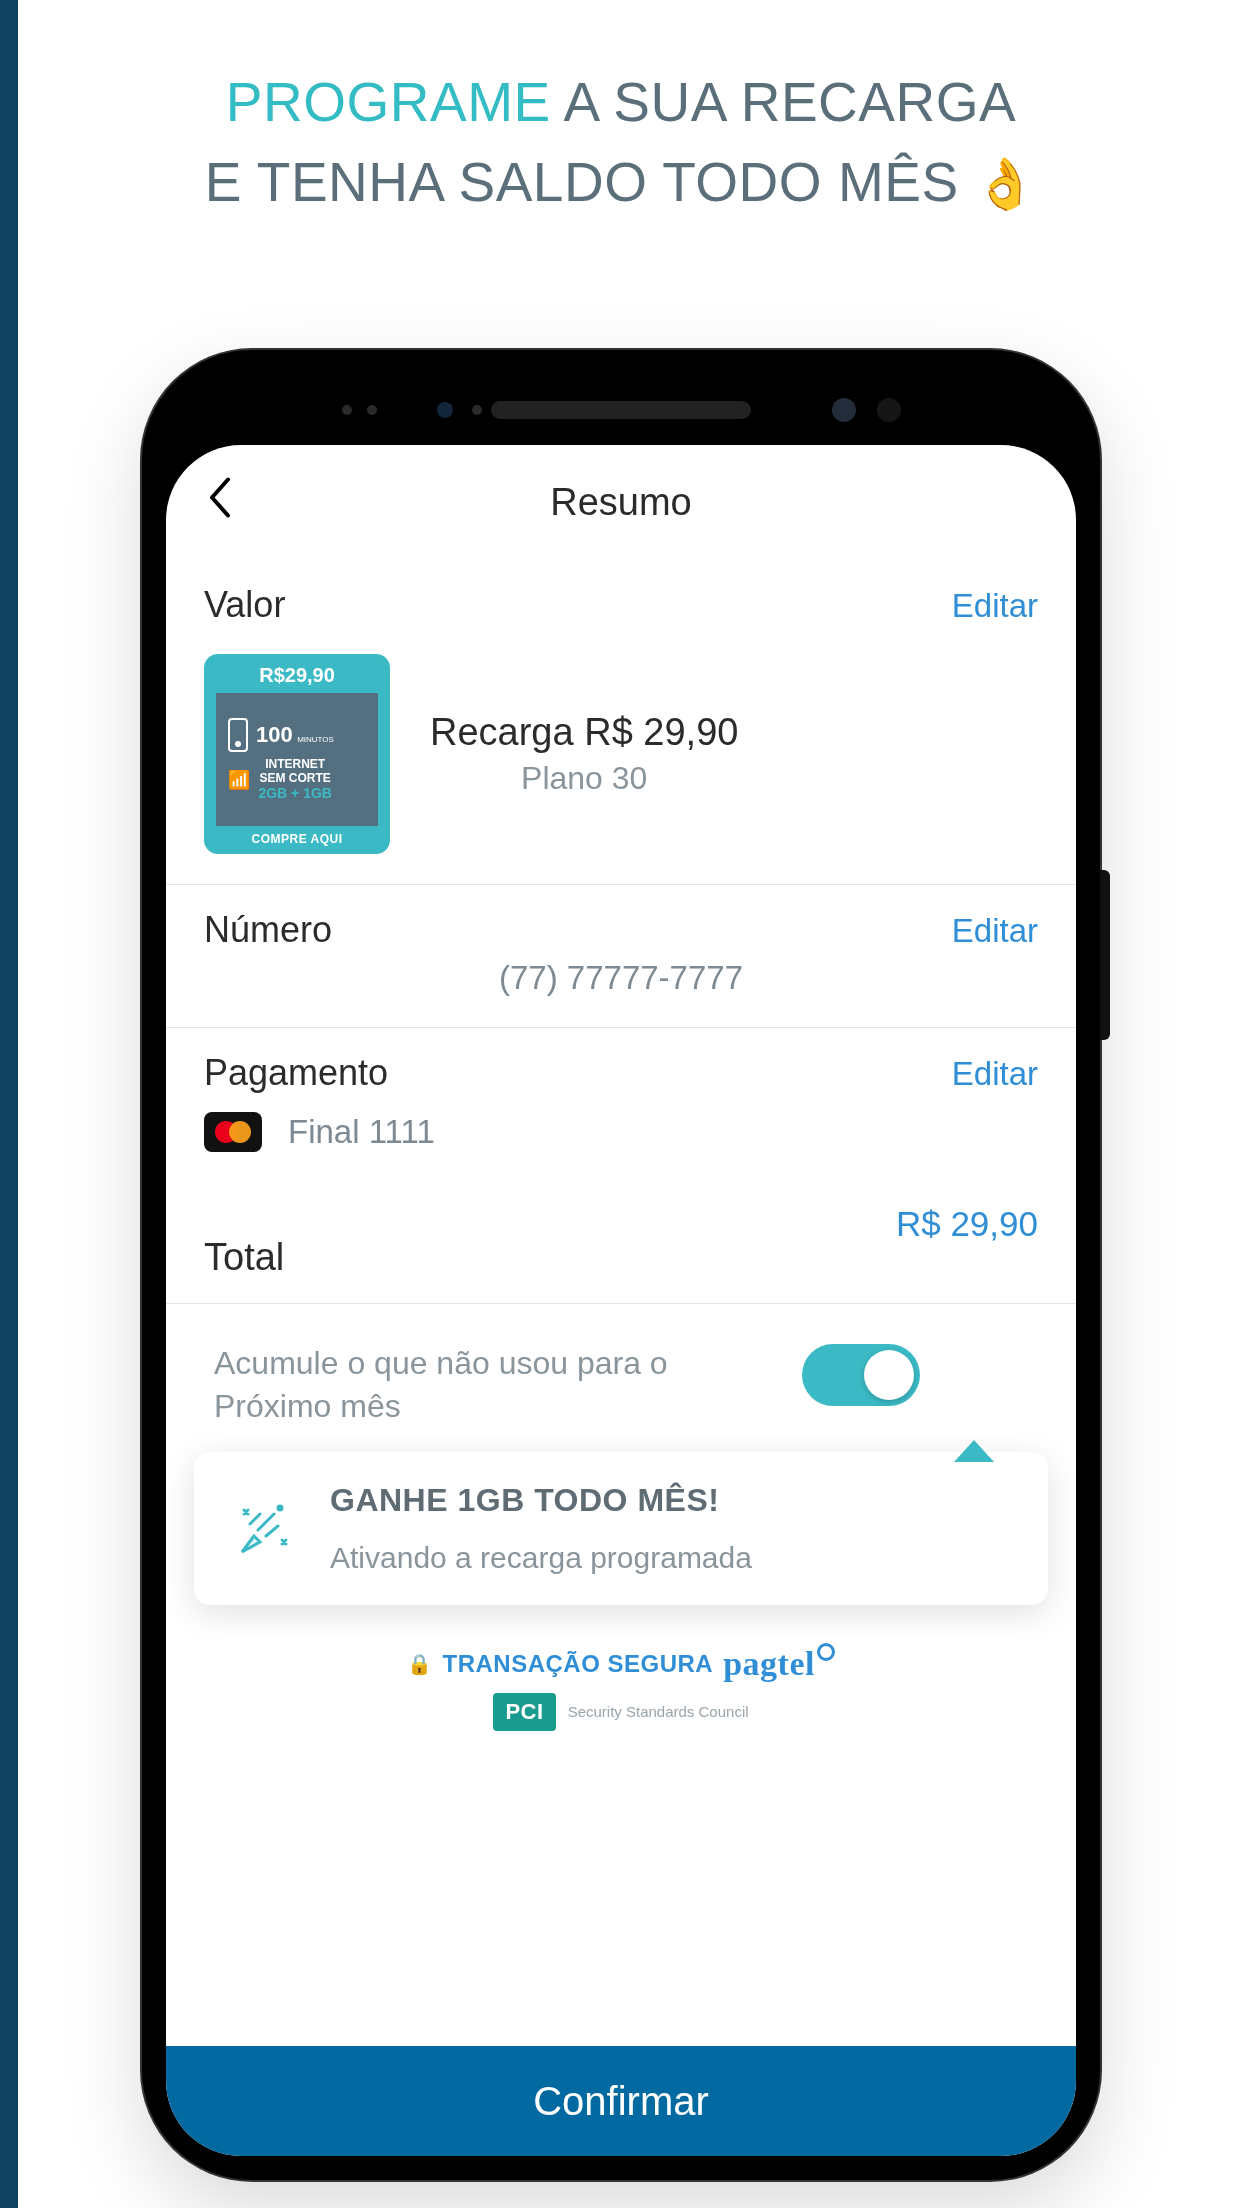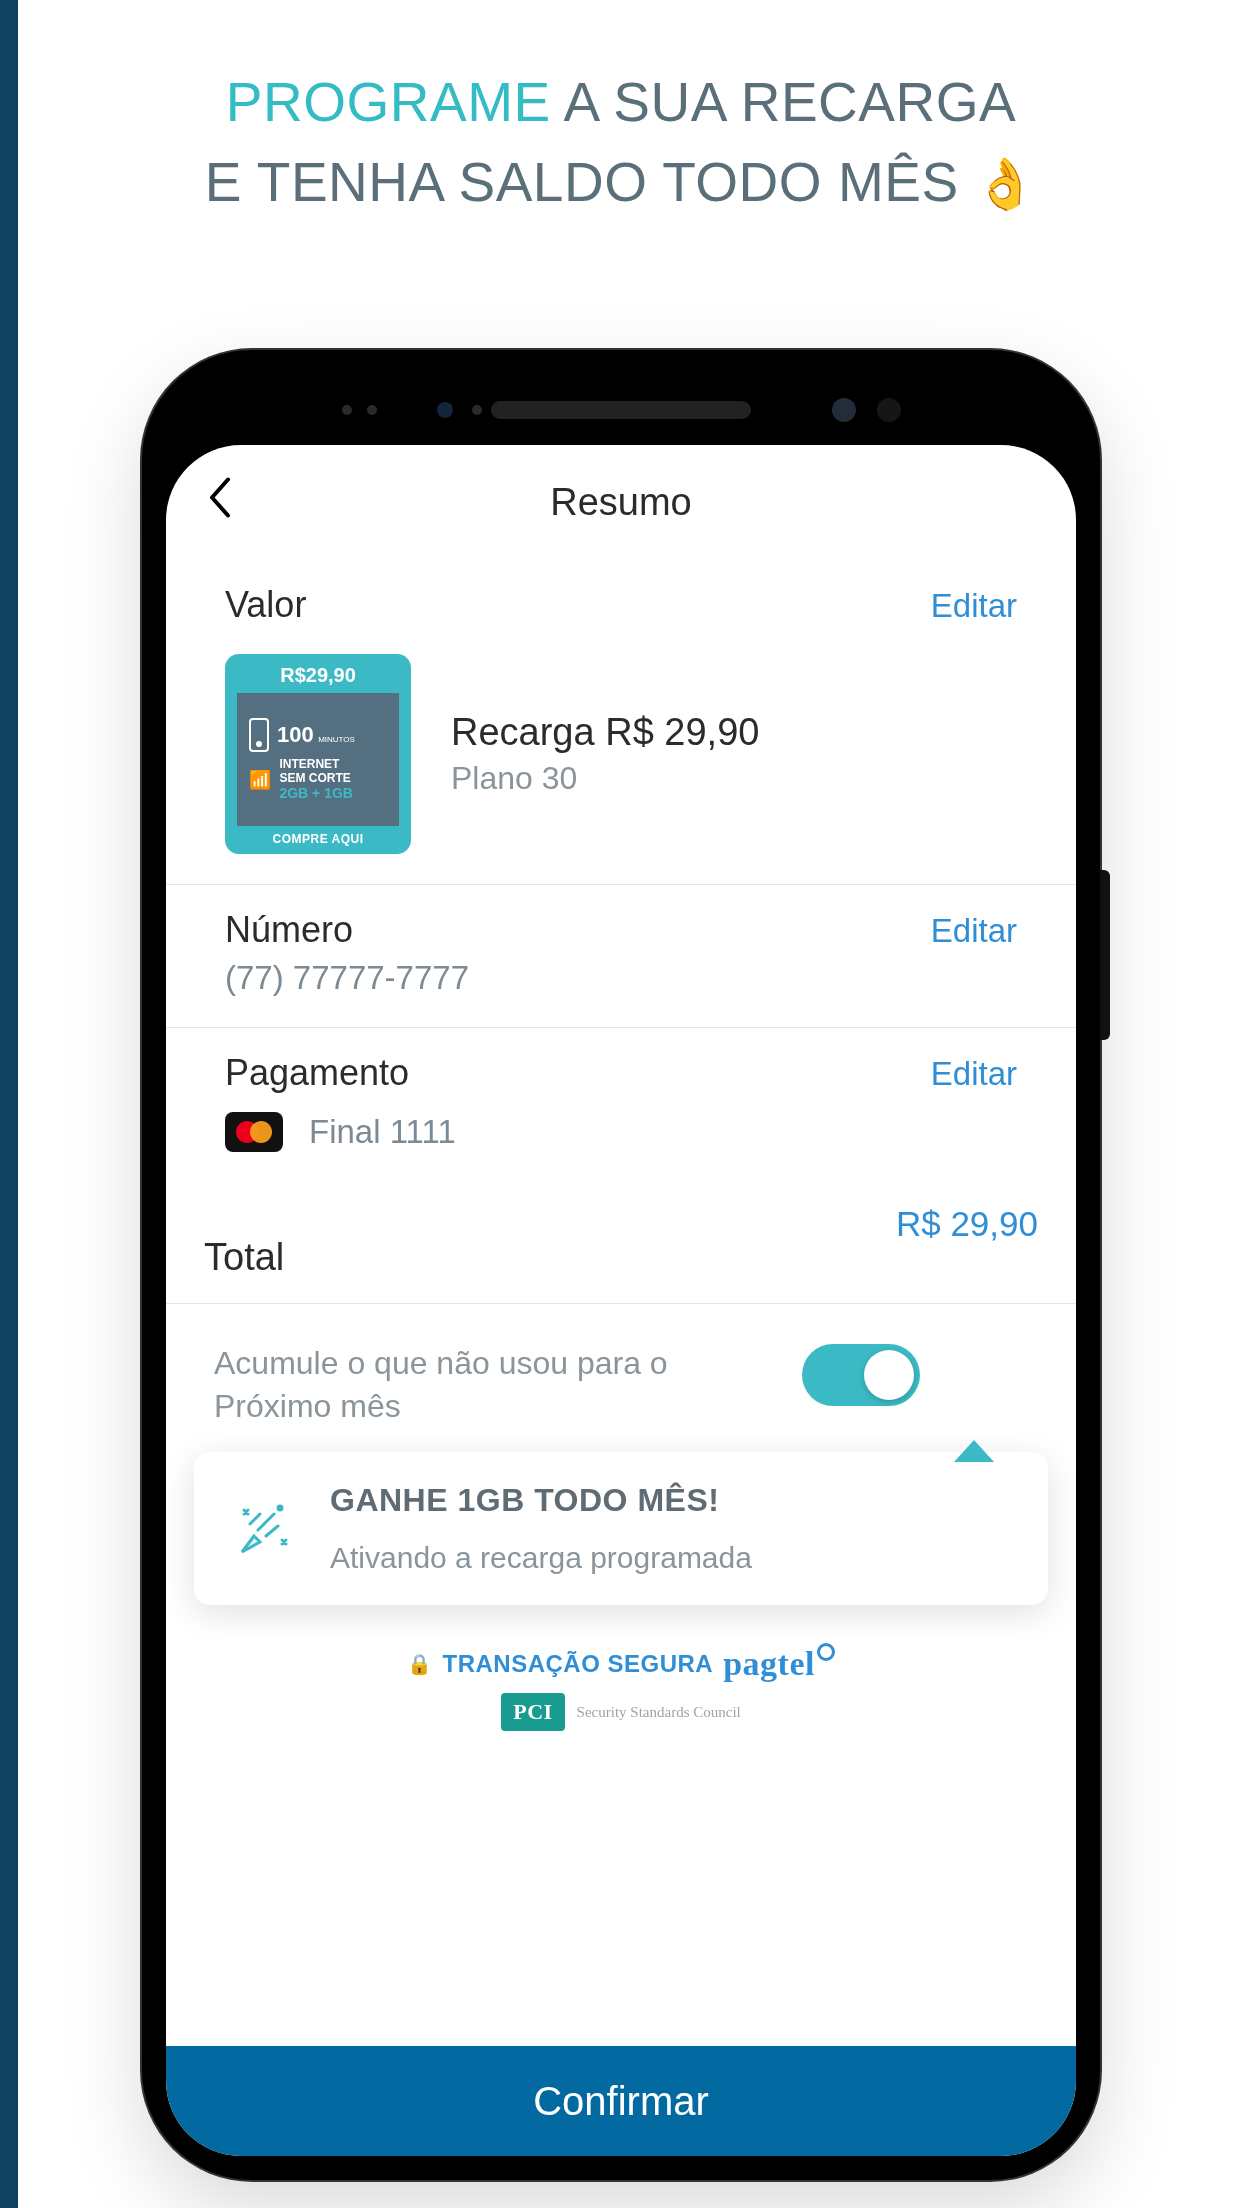--- a/index.html
+++ b/index.html
@@ -33,21 +33,21 @@
   .sens4 { width: 10px; height:10px; border-radius:50%; background:#2a2a2a; position:absolute; left: 330px; }
 
   .screen { position: absolute; top: 95px; left: 24px; right: 24px; bottom: 24px; background: #fff; border-radius: 75px; overflow: hidden; display:flex; flex-direction:column; }
 
   .header { position: relative; height: 115px; display: flex; align-items: center; justify-content: center; }
   .back-chevron { position: absolute; left: 30px; top: 50%; transform: translateY(-50%); font-size: 48px; color: #000; padding: 10px; cursor:pointer; }
   .header-title { font-size: 38px; color: #2b2b2b; }
 
   .content { flex: 1; overflow: hidden; }
 
-  .section { padding: 24px 59px 30px; border-bottom: 1px solid #e4e4e4; position: relative; }
+  .section { padding: 24px 38px 30px; border-bottom: 1px solid #e4e4e4; position: relative; text-align: center; }
   .row-head { display:flex; justify-content: space-between; align-items: baseline; }
   .label { font-size: 36px; color: #2b2b2b; }
   .edit-link { font-size: 33px; color: #2f8ed6; cursor:pointer; }
   .subvalue { color:#7d8a93; font-size: 33px; margin-top: 8px; }
 
   .valor-body { display:flex; align-items:center; gap: 40px; margin-top: 28px; }
   .plan-card {
     width: 186px; height: 200px; border-radius: 14px; background: #3bbac5;
     display:flex; flex-direction:column; align-items:center; justify-content:space-between;
     padding: 10px 12px 0; color:#fff; position:relative; font-family: Arial, sans-serif;
@@ -86,21 +86,21 @@
   .tip-arrow { position:absolute; right: 82px; top: -12px; width:0; height:0; border-left:20px solid transparent; border-right:20px solid transparent; border-bottom:22px solid #3bbac5; z-index:2;}
   .tip-card { background:#fff; border-radius:16px; box-shadow: 0 8px 34px rgba(0,0,0,0.12); padding: 30px 36px; display:flex; align-items:center; gap:34px;}
   .tip-text .l1 { font-size:32px; color:#5f6c74; font-weight:600; letter-spacing:0.5px;}
   .tip-text .l2 { font-size:30px; color:#8a949b; margin-top:22px;}
 
   .trust { text-align:center; margin-top: 40px; }
   .trust-row1 { display:flex; justify-content:center; align-items:center; gap:10px; font-size:24px; color:#2f8ed6; font-weight:700; letter-spacing:0.5px;}
   .lock-mini{ color:#8a949b; font-size:20px; }
   .pagtel { font-family: Georgia, serif; font-size:34px; color:#2f8ed6; font-weight:bold; }
   .pagtel .ring{ display:inline-block; width:18px; height:18px; border:3px solid #2f8ed6; border-radius:50%; vertical-align: top; margin-left:2px; position:relative; top:-2px;}
-  .trust-row2 { display:flex; justify-content:center; align-items:center; gap:12px; margin-top:10px;font-family:Liberation Serif, serif; }
+  .trust-row2 { display:flex; justify-content:center; align-items:center; gap:12px; margin-top:10px; }
   .pci-badge{ background:#1a9b8f; color:#fff; font-weight:900; font-size:22px; padding:6px 12px; border-radius:4px; letter-spacing:0.5px;}
   .pci-sub{ color:#9aa5ab; font-size:15px; line-height:1.1;}
 
   .confirm-bar { height:110px; background:#0369a1; color:#fff; display:flex; align-items:center; justify-content:center; font-size:40px; cursor:pointer; }
 </style>
 </head>
 <body>
 
 <div class="left-stripe"></div>
 

